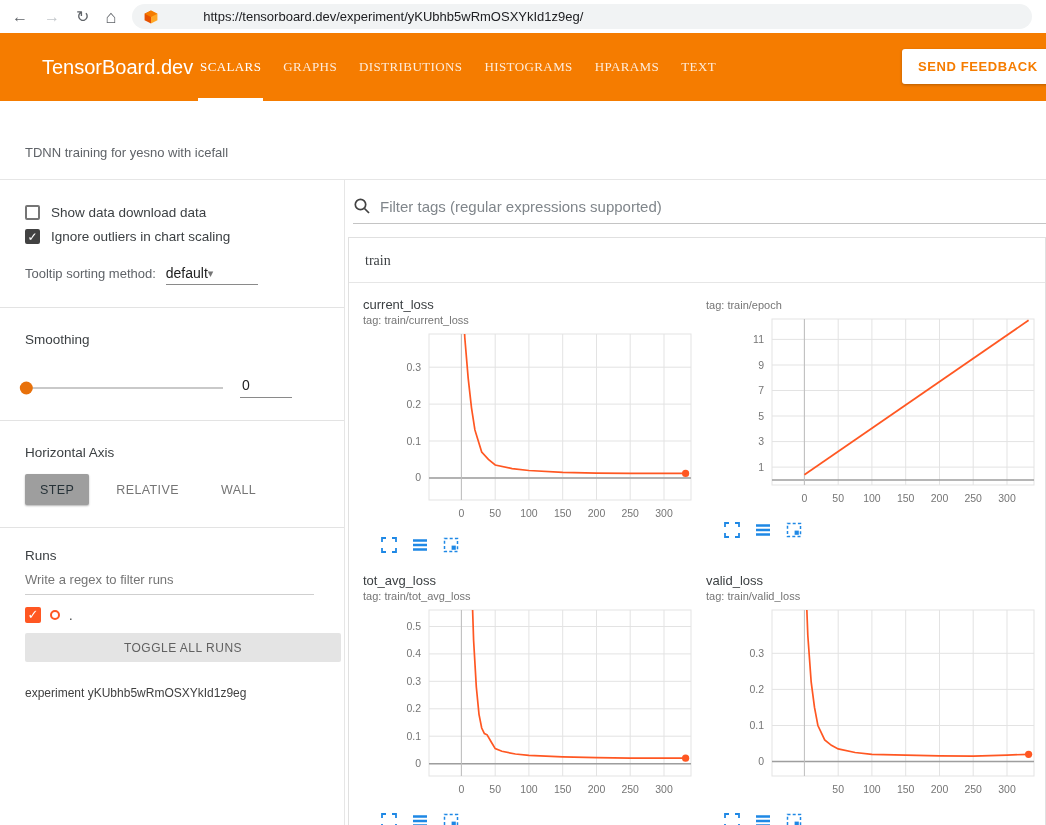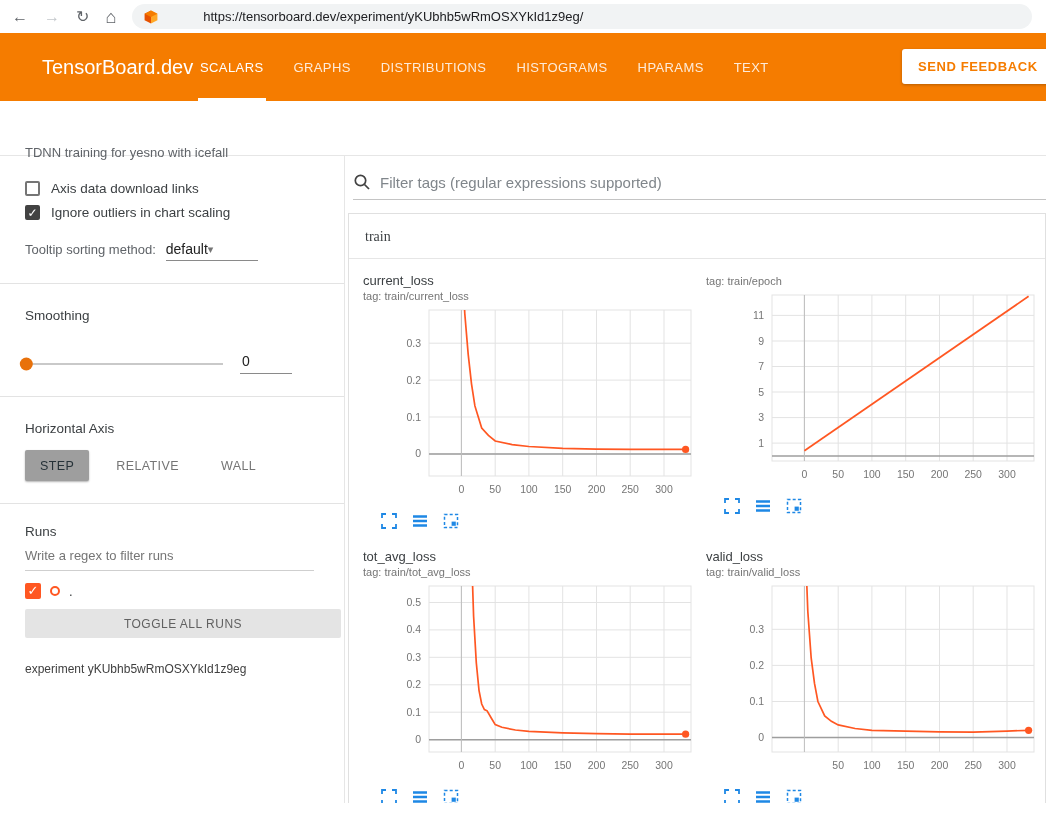--- a/index.html
+++ b/index.html
@@ -9,27 +9,27 @@
   
   .browser-bar { height:33px; display:flex; align-items:center; padding:0 14px 0 12px; gap:16px; background:#fff; }
   .bicon { font-size:16px; color:#5f6368; cursor:pointer; line-height:1; }
   .bicon.fwd { color:#c3c7cb; }
   .addr { flex:1; height:25px; background:#f1f3f4; border-radius:13px; display:flex; align-items:center; gap:8px; padding:0 12px; }
   .url { font-size:13px; color:#202124;margin-left:37px; }
 
   
   .appbar { height:68px; background:#f57c00; display:flex; align-items:stretch; position:relative; }
   .brand { align-self:center; color:#fff; font-size:20px; font-weight:400; padding-left:42px; width:200px; }
-  .tabs { display:flex; gap:30px; }
+  .tabs { display:flex; gap:22px;font-family:Liberation Serif, serif; }
   .tab { position:relative; display:flex; align-items:center; color:rgba(255,255,255,.85); font-size:13px; font-weight:500; letter-spacing:.4px; cursor:pointer; }
   .tab.active { color:#fff; }
   .tab.active::after { content:""; position:absolute; left:-2px; right:-2px; bottom:0; height:3px; background:#fff; }
   .feedback { position:absolute; right:-34px; top:16px; height:35px; width:178px; background:#fff; color:#f57c00; font-size:13px; font-weight:600; letter-spacing:.6px; border:none; border-radius:3px; box-shadow:0 1px 3px rgba(0,0,0,.25); cursor:pointer; text-align:left; padding-left:16px; }
 
-  .subbar { height:55px; border-bottom:1px solid #e6e6e6; padding:44px 0 0 25px; font-size:13px; color:#5f6368; }
+  .subbar { height:79px; border-bottom:1px solid #e6e6e6; padding:44px 0 0 25px; font-size:13px; color:#5f6368; }
 
   .body-row { display:flex; height:647px; overflow:hidden; }
   .sidebar { width:345px; min-width:345px; border-right:1px solid #e6e6e6; overflow:hidden; }
   .sec { padding-left:25px; padding-right:30px; }
   .divider { border-top:1px solid #e3e3e3; margin-top:22px; }
 
   .cb-row { display:flex; align-items:center; gap:11px; margin-top:9px; font-size:13.5px; color:#3c4043; }
   .cb-row.first { margin-top:25px; }
   .cb { width:15px; height:15px; border:2px solid #757575; border-radius:2px; flex:none; cursor:pointer; }
   .cb.checked { background:#424242; border-color:#424242; color:#fff; font-size:12px; line-height:12px; text-align:center; }
@@ -112,21 +112,21 @@
   <div class="subbar">
     <span>TDNN training for yesno with icefall</span>
   </div>
 
   <div class="body-row">
 
     <aside class="sidebar">
       <div class="sec">
         <div class="cb-row first">
           <span class="cb"></span>
-          <span>Axis data download links</span>
+          <span>Show data download data</span>
         </div>
         <div class="cb-row">
           <span class="cb checked">✓</span>
           <span>Ignore outliers in chart scaling</span>
         </div>
         <div class="tooltip-row">
           <span>Tooltip sorting method:</span>
           <span class="select">
             <span>default</span>
             <span class="caret">▾</span>

